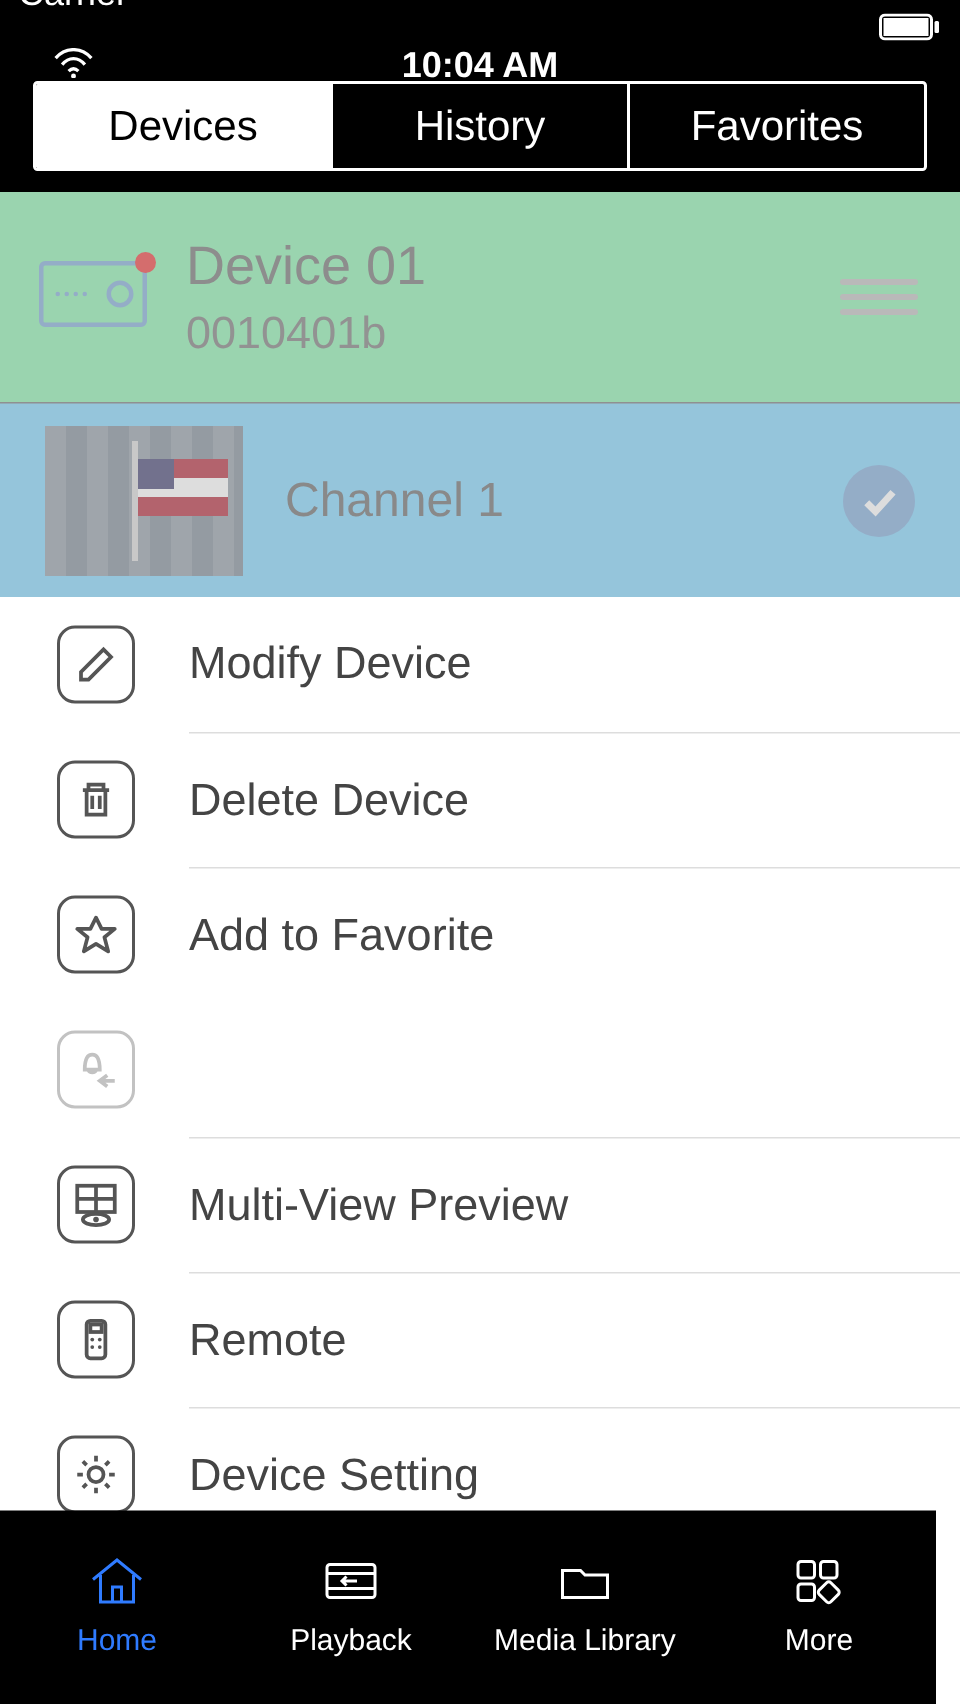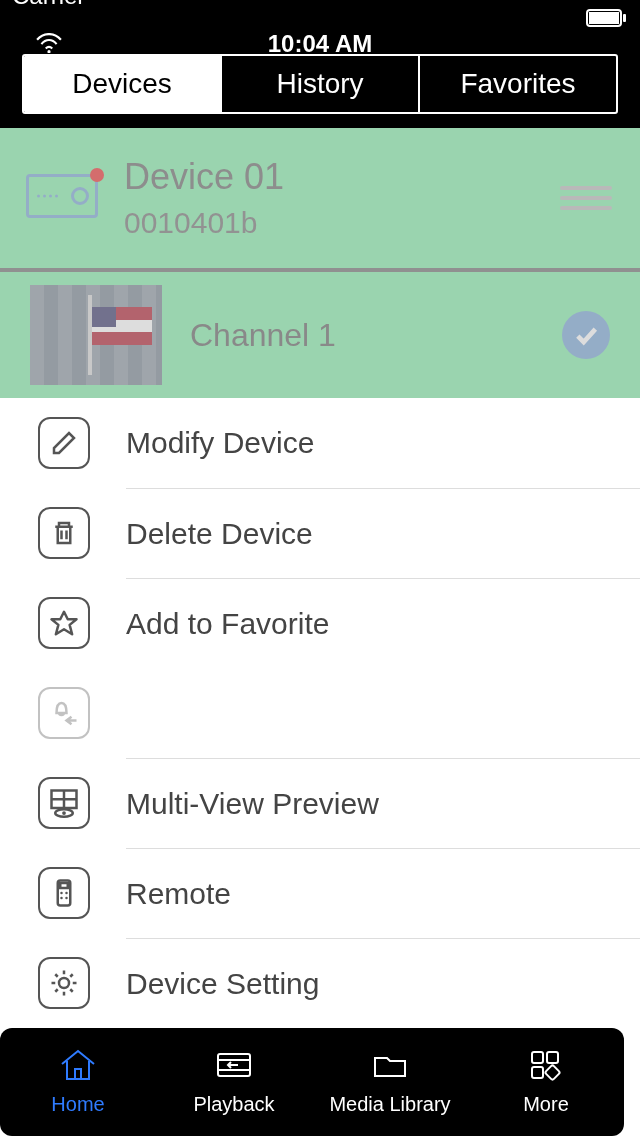--- a/index.html
+++ b/index.html
@@ -25,41 +25,41 @@
   .device-icon::after{ content:""; position:absolute; right:6px; top:50%; transform:translateY(-50%); width:12px; height:12px; border:3px solid #7aa8d8; border-radius:50%;}
   .device-dots { position:absolute; left:8px; top:50%; transform:translateY(-50%); display:flex; gap:3px;}
   .device-dots span{ width:3px; height:3px; background:#7aa8d8; border-radius:50%; display:block;}
   .red-dot { position:absolute; right:-6px; top:-6px; width:14px; height:14px; background:#e33; border-radius:50%; }
   .device-texts { margin-left:26px; flex:1; }
   .device-name { font-size:36px; color:#6d6d6d; }
   .device-id { font-size:30px; color:#777; margin-top:8px;}
   .drag-handle { width:56px; display:flex; flex-direction:column; gap:6px; align-items:center; }
   .drag-handle span{ height:4px; width:52px; background:#bdbdbd; border-radius:2px; display:block;}
   
-  .channel-row { display:flex; align-items:center; height:130px; padding-right:30px; padding-left:30px; background:#86efac; border-top:4px solid #737373;}
+  .channel-row { display:flex; align-items:center; height:130px; padding-right:30px; padding-left:30px; background:#7dd3fc; border-top:1px solid #737373;}
   .channel-thumb { width:132px; height:100px; background:#9fa8b0; position:relative; overflow:hidden;}
   .thumb-building { position:absolute; inset:0; background:repeating-linear-gradient(90deg,#8e9aa5 0 14px,#7b8894 14px 28px);}
   .thumb-flag-pole{ position:absolute; left:58px; top:10px; width:4px; height:80px; background:#d9d9d9;}
   .thumb-flag{ position:absolute; left:62px; top:22px; width:60px; height:38px; background:linear-gradient(180deg,#b22234 0 33%,#fff 33% 66%,#b22234 66% 100%);}
   .thumb-flag::before{content:"";position:absolute;left:0;top:0;width:24px;height:20px;background:#3c3b6e;}
   .channel-label { font-size:32px; color:#666; margin-left:28px; flex:1;}
   .check-badge { width:48px; height:48px; border-radius:50%; background:#7aa8d8; display:flex; align-items:center; justify-content:center;}
   .check-badge svg { width:28px; height:28px; stroke:#fff; stroke-width:4; fill:none;}
   
   .actions { background:#fff; }
   .action-row { display:flex; align-items:center; height:90px; padding-left:38px; cursor:pointer;}
   .action-row + .action-row .action-body { border-top:1px solid #ddd; }
   .action-icon-box { width:52px; height:52px; border:2px solid #555; border-radius:12px; display:flex; align-items:center; justify-content:center; flex:0 0 52px;}
   .action-icon-box.disabled { border-color:#c2c2c2; }
   .action-icon-box svg { width:30px; height:30px; stroke:#555; fill:none; stroke-width:2;}
   .action-icon-box.disabled svg { stroke:#c2c2c2;}
   .action-body { margin-left:36px; height:100%; display:flex; align-items:center; flex:1; font-size:30px; color:#444;}
   .action-row.disabled .action-body { color:#bdbdbd; }
   
-  .tabbar { position:absolute; bottom:0; left:0; right:16px; height:108px; background:#000; display:flex;border-radius:12px; }
+  .tabbar { position:absolute; bottom:0; left:0; right:16px; height:129px; background:#000; display:flex; }
   .tabbar .tab { flex:1; display:flex; flex-direction:column; align-items:center; justify-content:center; color:#fff; font-size:20px; gap:6px; cursor:pointer;}
   .tabbar .tab.active { color:#2f7bff; }
   .tabbar .tab svg { width:40px; height:34px; stroke:#fff; fill:none; stroke-width:2;}
   .tabbar .tab.active svg { stroke:#2f7bff;}
 </style>
 </head>
 <body>
 
 <div class="statusbar">
   <div class="left">

